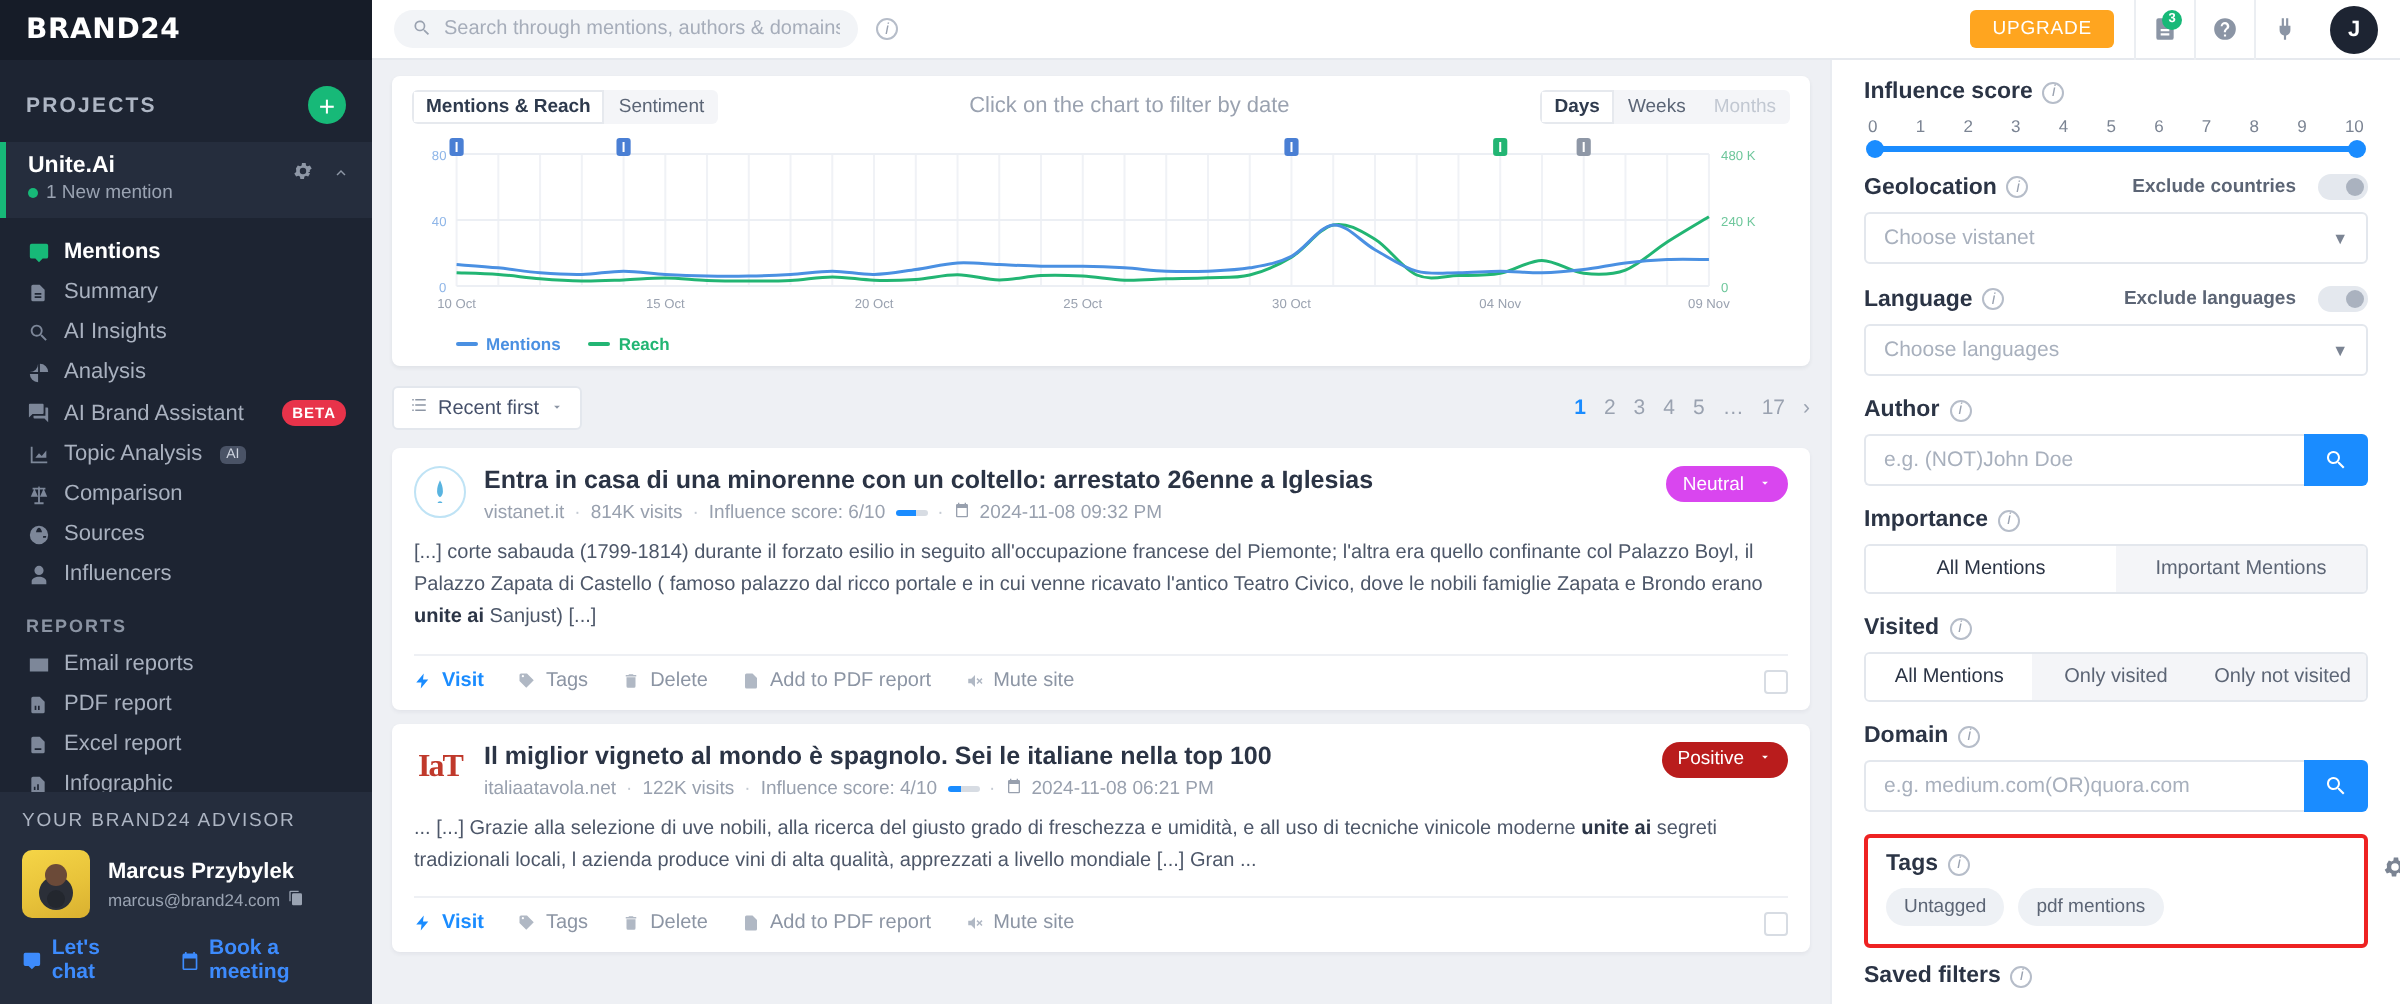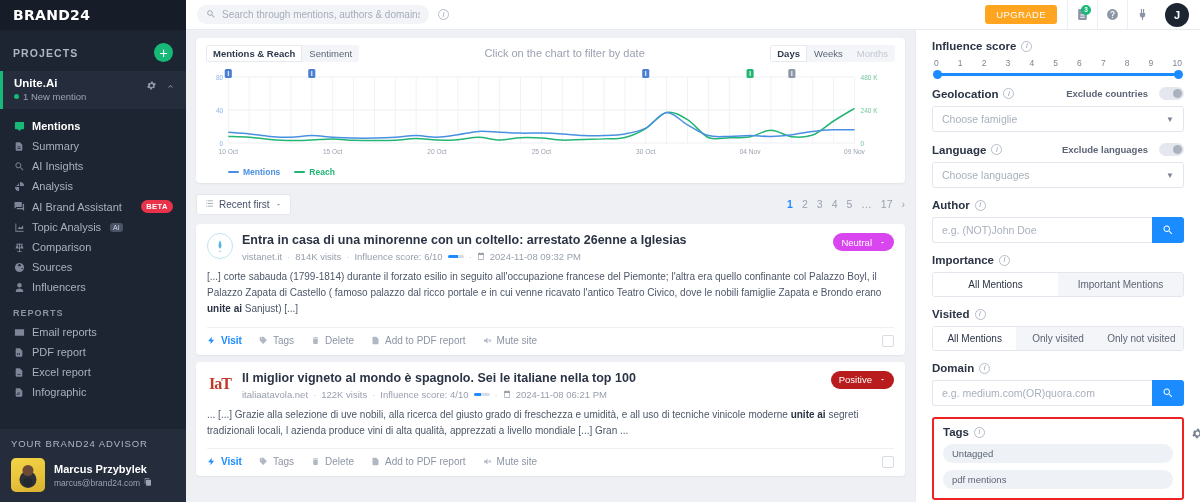--- a/index.html
+++ b/index.html
@@ -122,21 +122,21 @@
   .select-box .caret { margin-left: auto; color: #7b8493; font-size: 8px; }
   .input-row { display: flex; }
   .input-row input { flex: 1; height: 26px; border: 1px solid #e3e7ed; border-right: none; border-radius: 3px 0 0 3px; padding: 0 9px; font-size: 10.5px; color: #3a4352; outline: none; font-family: "Liberation Sans", sans-serif; }
   .input-row input::placeholder { color: #a8b0bd; }
   .search-sq { width: 32px; height: 26px; background: #1a8cff; border-radius: 0 3px 3px 0; display: flex; align-items: center; justify-content: center; cursor: pointer; }
   .search-sq svg { fill: #fff; }
   .seg2 { display: flex; border: 1px solid #e3e7ed; border-radius: 3px; overflow: hidden; }
   .seg2 div { flex: 1; text-align: center; font-size: 10px; padding: 6px 2px; color: #5c6575; cursor: pointer; background: #f4f5f8; }
   .seg2 div.sel { background: #fff; color: #2b3445; }
   .tags-box { border: 2px solid #ee2222; border-radius: 3px; padding: 7px 9px 9px 9px; position: relative; margin-bottom: 8px; }
-  .tag-pills { display: flex; gap: 7px; margin-top: 6px; flex-direction: column; }
+  .tag-pills { display: flex; gap: 7px; margin-top: 6px; }
   .tag-pill { background: #eef1f5; border-radius: 11px; font-size: 9.5px; color: #5c6575; padding: 4px 9px; cursor: pointer; }
   .gear-abs { position: absolute; right: -22px; top: 8px; cursor: pointer; }
   .gear-abs svg { fill: #7b8493; }
   .no-saved { font-size: 10px; color: #a8b0bd; text-align: center; padding-top: 6px; }
 </style>
 </head>
 <body>
 
 <div class="sidebar">
   <div class="brand-bar">
@@ -285,20 +285,34 @@
       <div class="avatar-photo"></div>
       <div>
         <div class="advisor-name">Marcus Przybylek</div>
         <div class="advisor-mail">
           <span>marcus@brand24.com</span>
           <span><svg width="8" height="8" viewBox="0 0 24 24" fill="#9aa3b2">
                 <path d="M16 1H4a2 2 0 00-2 2v14h2V3h12V1zm3 4H8a2 2 0 00-2 2v14a2 2 0 002 2h11a2 2 0 002-2V7a2 2 0 00-2-2z"></path>
               </svg></span>
         </div>
       </div>
+    </div>
+    <div class="advisor-links">
+      <span class="advisor-link">
+        <svg width="11" height="11" viewBox="0 0 24 24">
+            <path d="M20 2H4a2 2 0 00-2 2v12a2 2 0 002 2h4l4 4 4-4h4a2 2 0 002-2V4a2 2 0 00-2-2z"></path>
+          </svg>
+        <span>Let's chat</span>
+      </span>
+      <span class="advisor-link">
+        <svg width="11" height="11" viewBox="0 0 24 24">
+            <path d="M19 3h-1V1h-2v2H8V1H6v2H5a2 2 0 00-2 2v16a2 2 0 002 2h14a2 2 0 002-2V5a2 2 0 00-2-2zm0 18H5V9h14v12z"></path>
+          </svg>
+        <span>Book a meeting</span>
+      </span>
     </div>
   </div>
 </div>
 
 <div class="mainwrap">
 
   <div class="topbar">
     <div class="search-box">
       <span><svg width="10" height="10" viewBox="0 0 24 24" fill="#9aa2b0">
             <path d="M15.5 14h-.8l-.3-.3a6.5 6.5 0 10-.7.7l.3.3v.8l5 5 1.5-1.5-5-5zm-6 0a4.5 4.5 0 110-9 4.5 4.5 0 010 9z"></path>
@@ -604,21 +618,21 @@
       </div>
 
       <div class="f-group">
         <div class="f-head">
           <span class="f-title">Geolocation</span>
           <span class="info-i">i</span>
           <span class="f-toggle-label">Exclude countries</span>
           <span class="switch"></span>
         </div>
         <div class="select-box">
-          <span>Choose famiglie</span>
+          <span>Choose vistanet</span>
           <span class="caret">▼</span>
         </div>
       </div>
 
       <div class="f-group">
         <div class="f-head">
           <span class="f-title">Language</span>
           <span class="info-i">i</span>
           <span class="f-toggle-label">Exclude languages</span>
           <span class="switch"></span>

